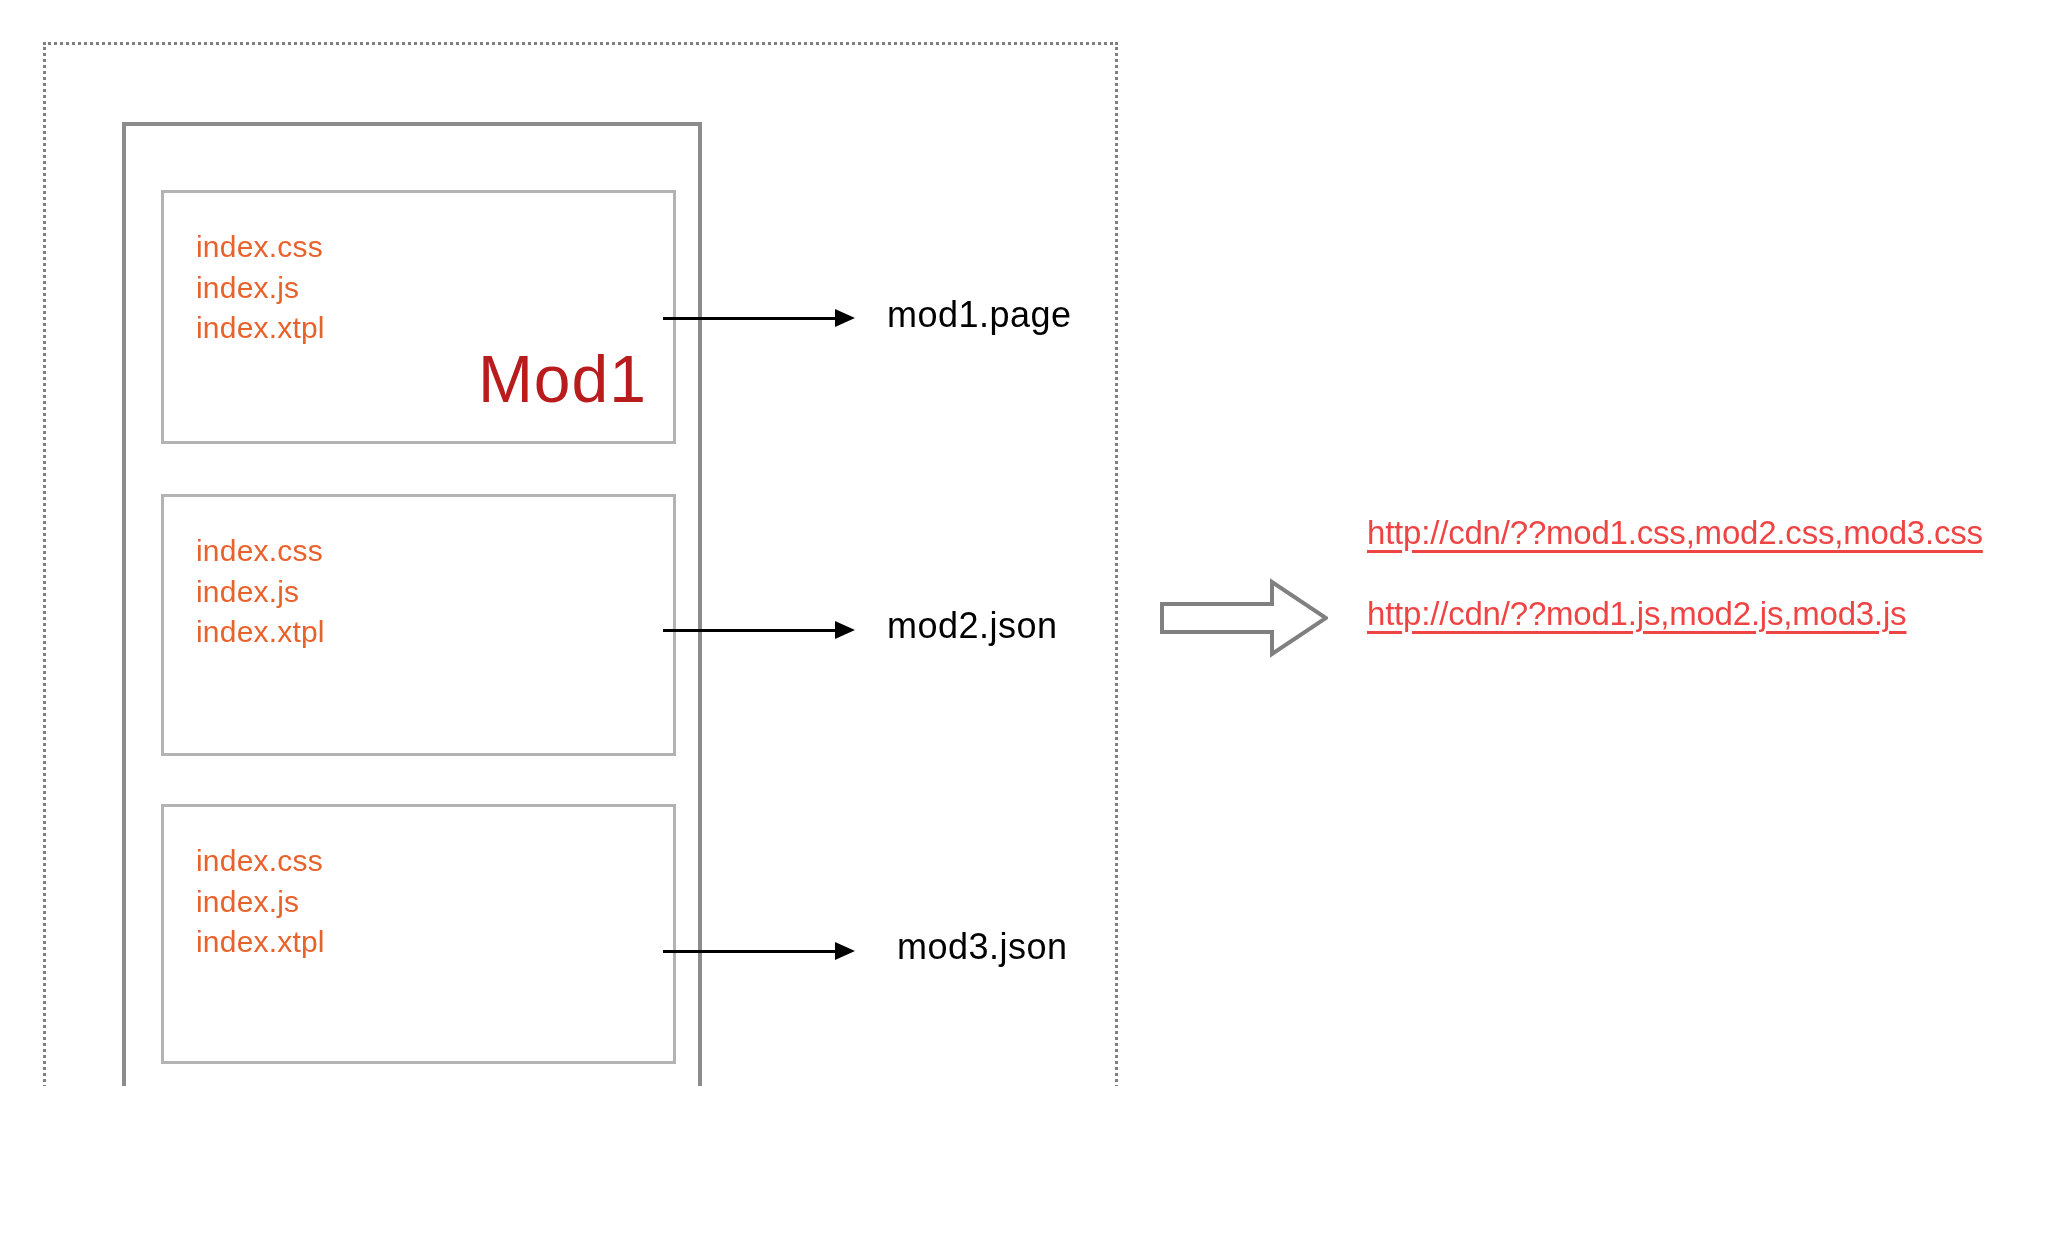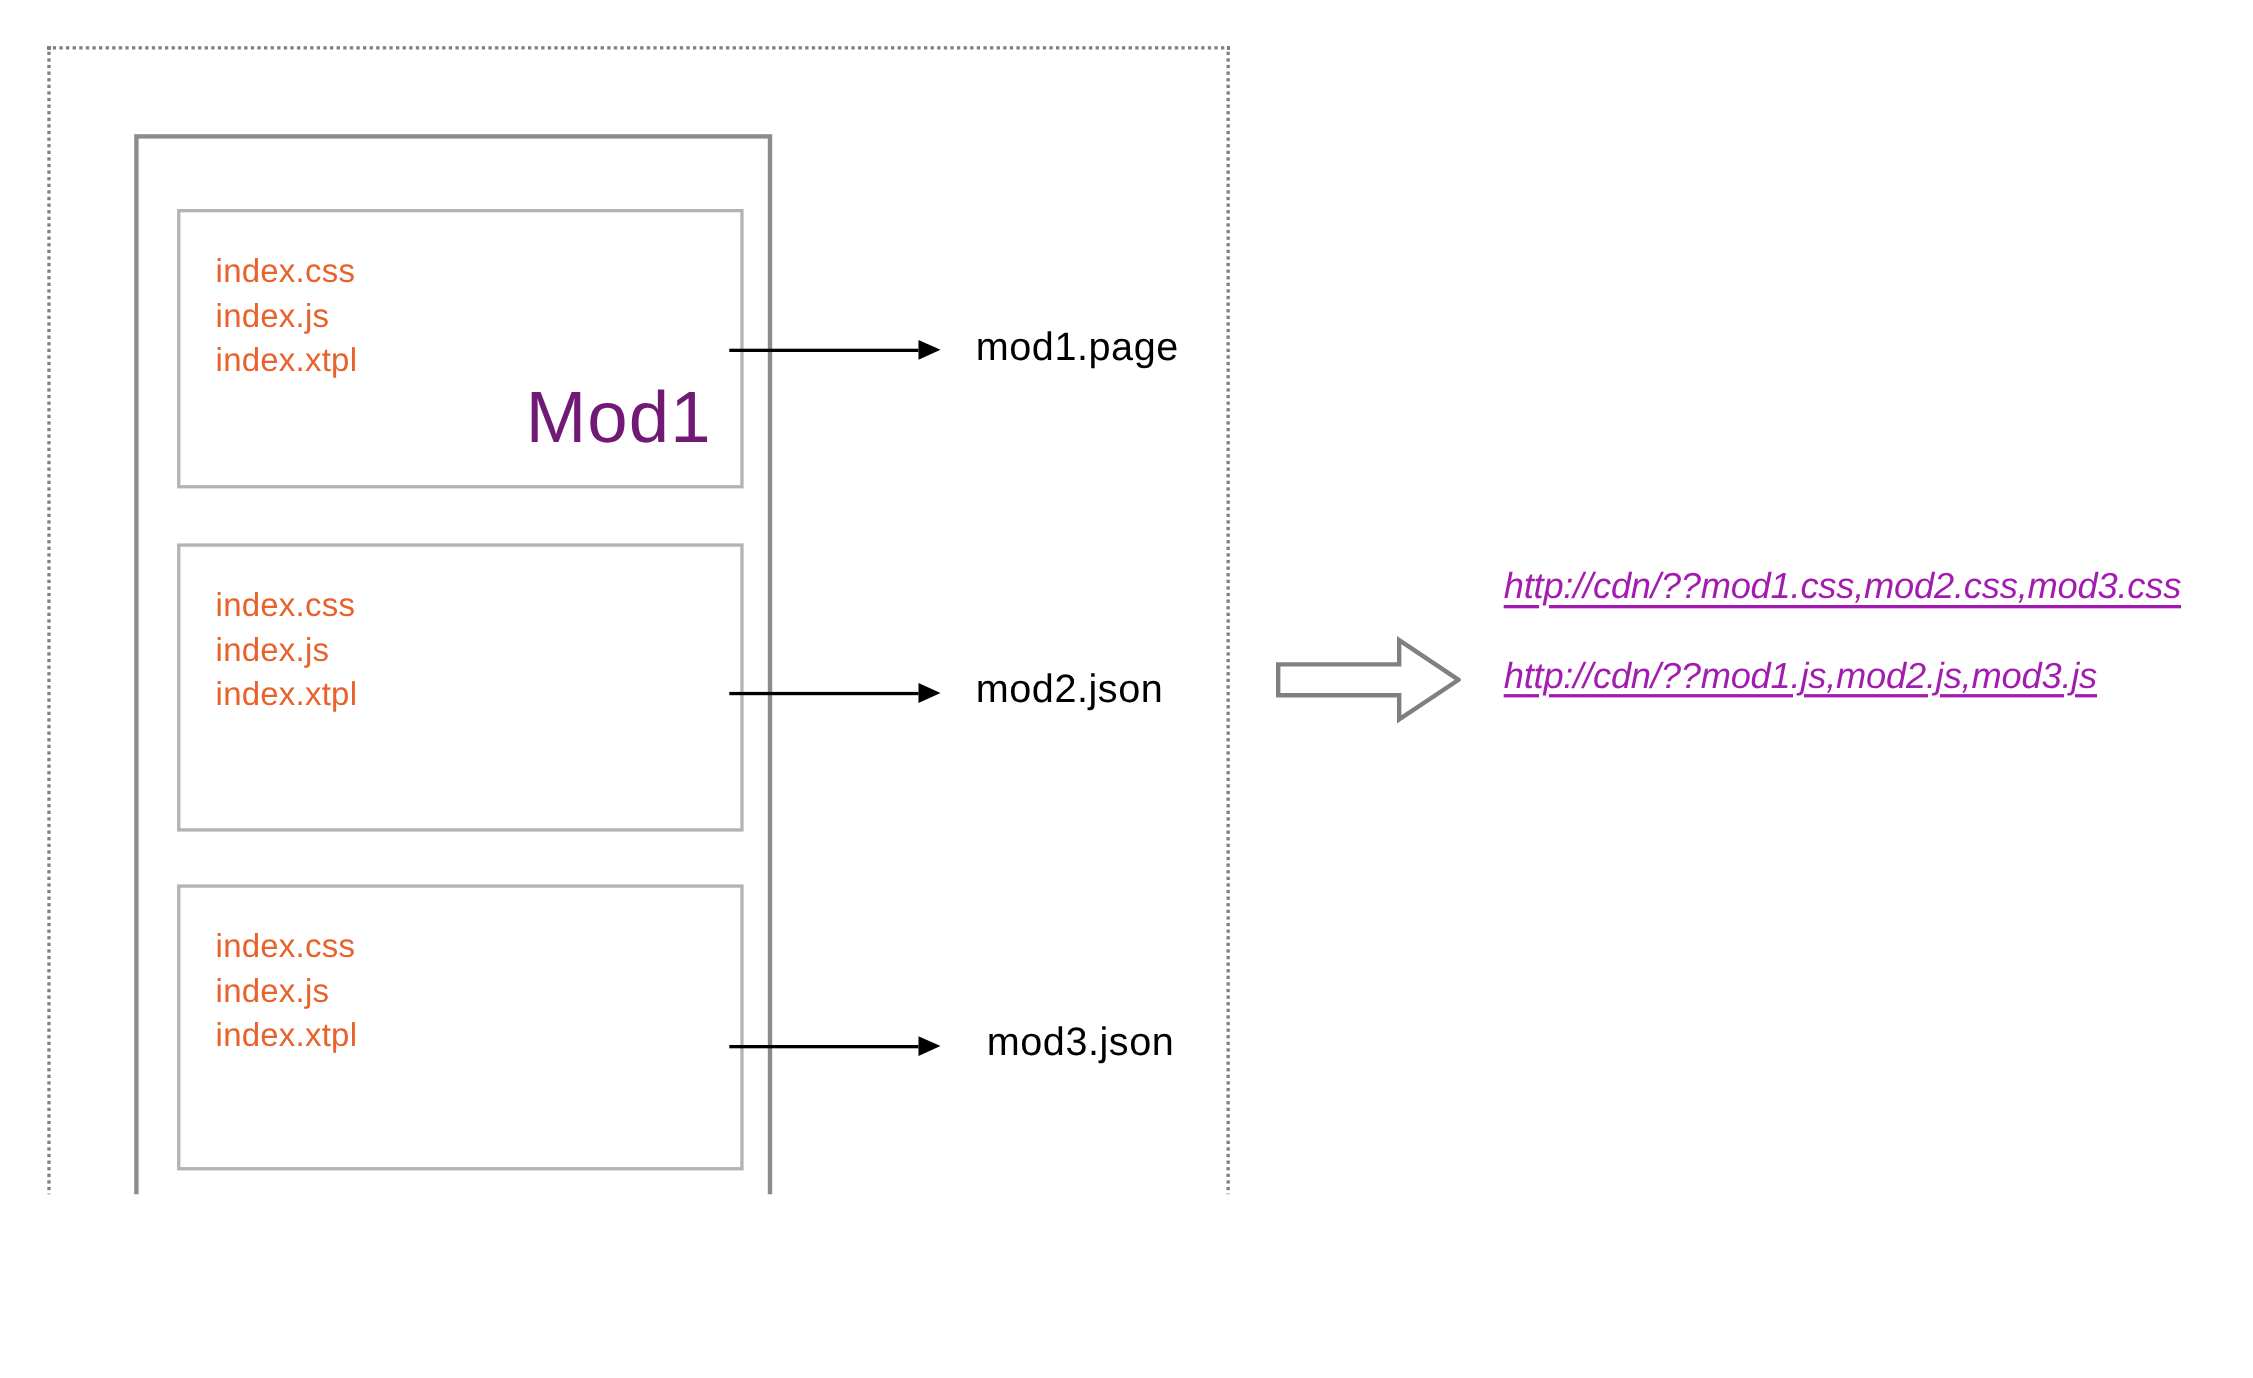--- a/index.html
+++ b/index.html
@@ -62,21 +62,21 @@
     color: #e8622c;
     font-size: 30px;
     line-height: 1.35;
     letter-spacing: 0.2px;
     white-space: nowrap;
   }
   .file-list div { margin: 0; padding: 0; }
 
   .module-label {
     position: absolute;
-    color: #701a75;
+    color: #b91c1c;
     font-size: 66px;
     font-weight: 300;
     letter-spacing: 1px;
     white-space: nowrap;
   }
   .m1 .module-label { right: 26px; bottom: 24px; }
   .m2 .module-label { right: 26px; bottom: 10px; }
   .m3 .module-label { right: 26px; bottom: 12px; }
 
   
@@ -122,25 +122,24 @@
 
   
   .output-list {
     position: absolute;
     left: 1367px;
     top: 516px;
     width: 640px;
   }
   .output-line {
     font-size: 33px;
-    color: #a21caf;
+    color: #ef4444;
     white-space: nowrap;
     letter-spacing: -0.2px;
     line-height: 1;
-    font-style: italic;
   }
   .output-line.link {
     text-decoration: underline;
     text-underline-offset: 6px;
   }
   .output-line.l1 { margin-bottom: 48px; }
   .output-line.l2 { margin-bottom: 22px; }
 </style>
 </head>
 <body>

